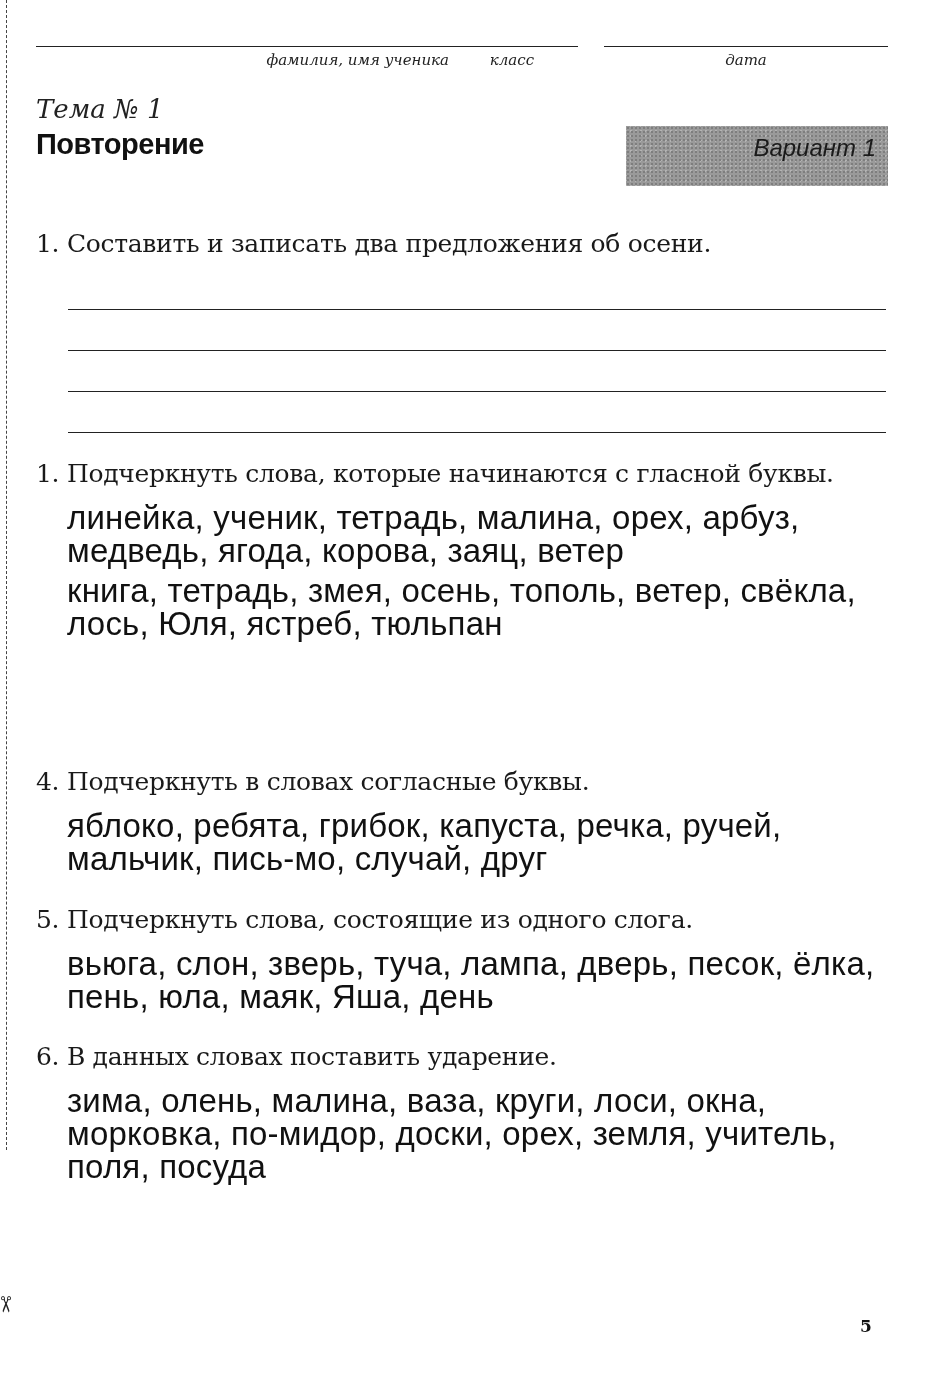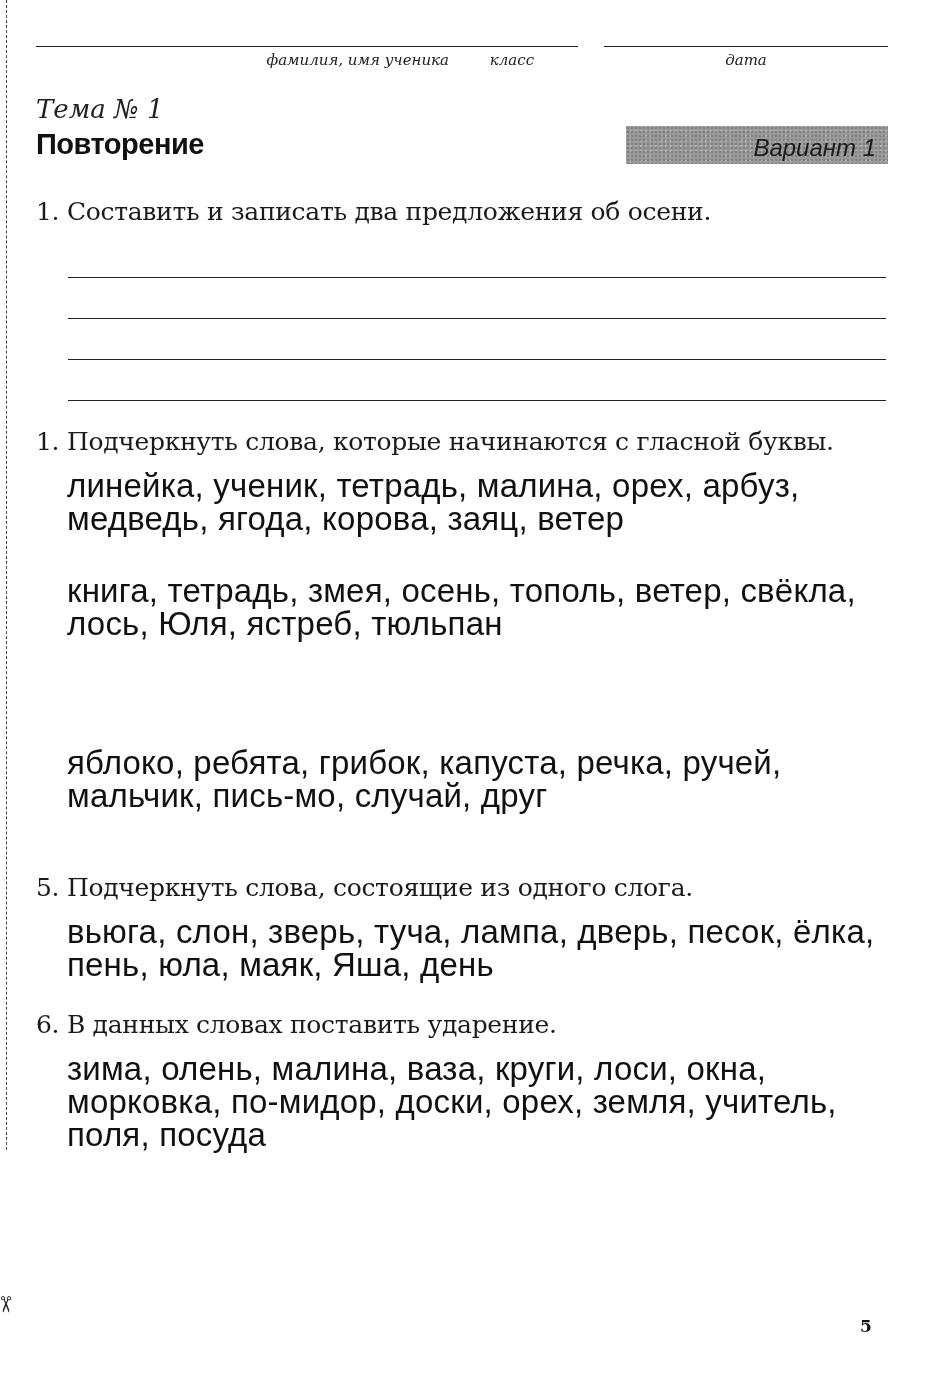--- a/index.html
+++ b/index.html
@@ -20,31 +20,31 @@
     .field { position: absolute; top: 0; border-top: 1.5px solid #222; text-align: center;
       font-style: italic; font-size: 15px; padding-top: 4px; color: #222; }
     .f-name { left: 0; width: 413px; text-align: right; }
     .f-class { left: 410px; width: 132px; }
     .f-date { left: 568px; width: 284px; }
 
     .topic { position: absolute; left: 36px; top: 94px; font-size: 26px; font-style: italic; color: #222; }
     .title { position: absolute; left: 36px; top: 128px; font-size: 29px; font-weight: bold;
       font-family: "Liberation Sans", sans-serif; color: #111; letter-spacing: -0.5px; }
     .variant {
-      position: absolute; left: 626px; top: 126px; width: 262px; height: 38px;
+      position: absolute; left: 626px; top: 126px; width: 262px; height: 60px;
       background: #9a9a9a;
       background-image: radial-gradient(#7e7e7e 1px, transparent 1px), radial-gradient(#b4b4b4 1px, transparent 1px);
       background-size: 4px 4px, 5px 5px; background-position: 0 0, 2px 2px;
       text-align: right; box-sizing: border-box; padding-right: 12px;
       font-family: "Liberation Sans", sans-serif; font-style: italic; font-size: 24px;
       line-height: 44px; color: #1a1a1a;
     }
 
     .task { position: absolute; left: 36px; width: 852px; }
-    .task-q { font-size: 25px; line-height: 31px; color: #1a1a1a; padding-left: 32px; text-indent: -32px; letter-spacing: -0.3px; }
+    .task-q { font-size: 25px; line-height: 31px; color: #1a1a1a; padding-left: 32px; text-indent: -32px; letter-spacing: -0.3px; margin-top: 32px; }
     .task-words { font-family: "Liberation Sans", sans-serif; font-size: 33px; line-height: 33px;
       padding-left: 31px; margin-top: 12px; color: #111; letter-spacing: 0.2px; }
     .write-lines { margin-left: 32px; margin-top: 28px; }
     .write-line { height: 40px; border-bottom: 1.5px solid #222; width: 818px; }
     .write-line:first-child { height: 22px; }
 
     .page-num { position: absolute; left: 860px; top: 1316px; font-weight: bold; font-size: 17px; }
   </style>
 </head>
 <body>
@@ -81,20 +81,21 @@
 <div class="task" style="top:426px">
   <div class="task-q">1. Подчеркнуть слова, которые начинаются с гласной буквы.</div>
   <div class="task-words">линейка, ученик, тетрадь, малина, орех, арбуз, медведь, ягода, корова, заяц, ветер</div>
 </div>
 
 <div class="task" style="top:562px">
   <div class="task-words">книга, тетрадь, змея, осень, тополь, ветер, свёкла, лось, Юля, ястреб, тюльпан</div>
 </div>
 
 <div class="task" style="top:734px">
+  <div class="task-q">4. Подчеркнуть в словах согласные буквы.</div>
   <div class="task-words">яблоко, ребята, грибок, капуста, речка, ручей, мальчик, пись-мо, случай, друг</div>
 </div>
 
 <div class="task" style="top:872px">
   <div class="task-q">5. Подчеркнуть слова, состоящие из одного слога.</div>
   <div class="task-words">вьюга, слон, зверь, туча, лампа, дверь, песок, ёлка, пень, юла, маяк, Яша, день</div>
 </div>
 
 <div class="task" style="top:1009px">
   <div class="task-q">6. В данных словах поставить ударение.</div>

